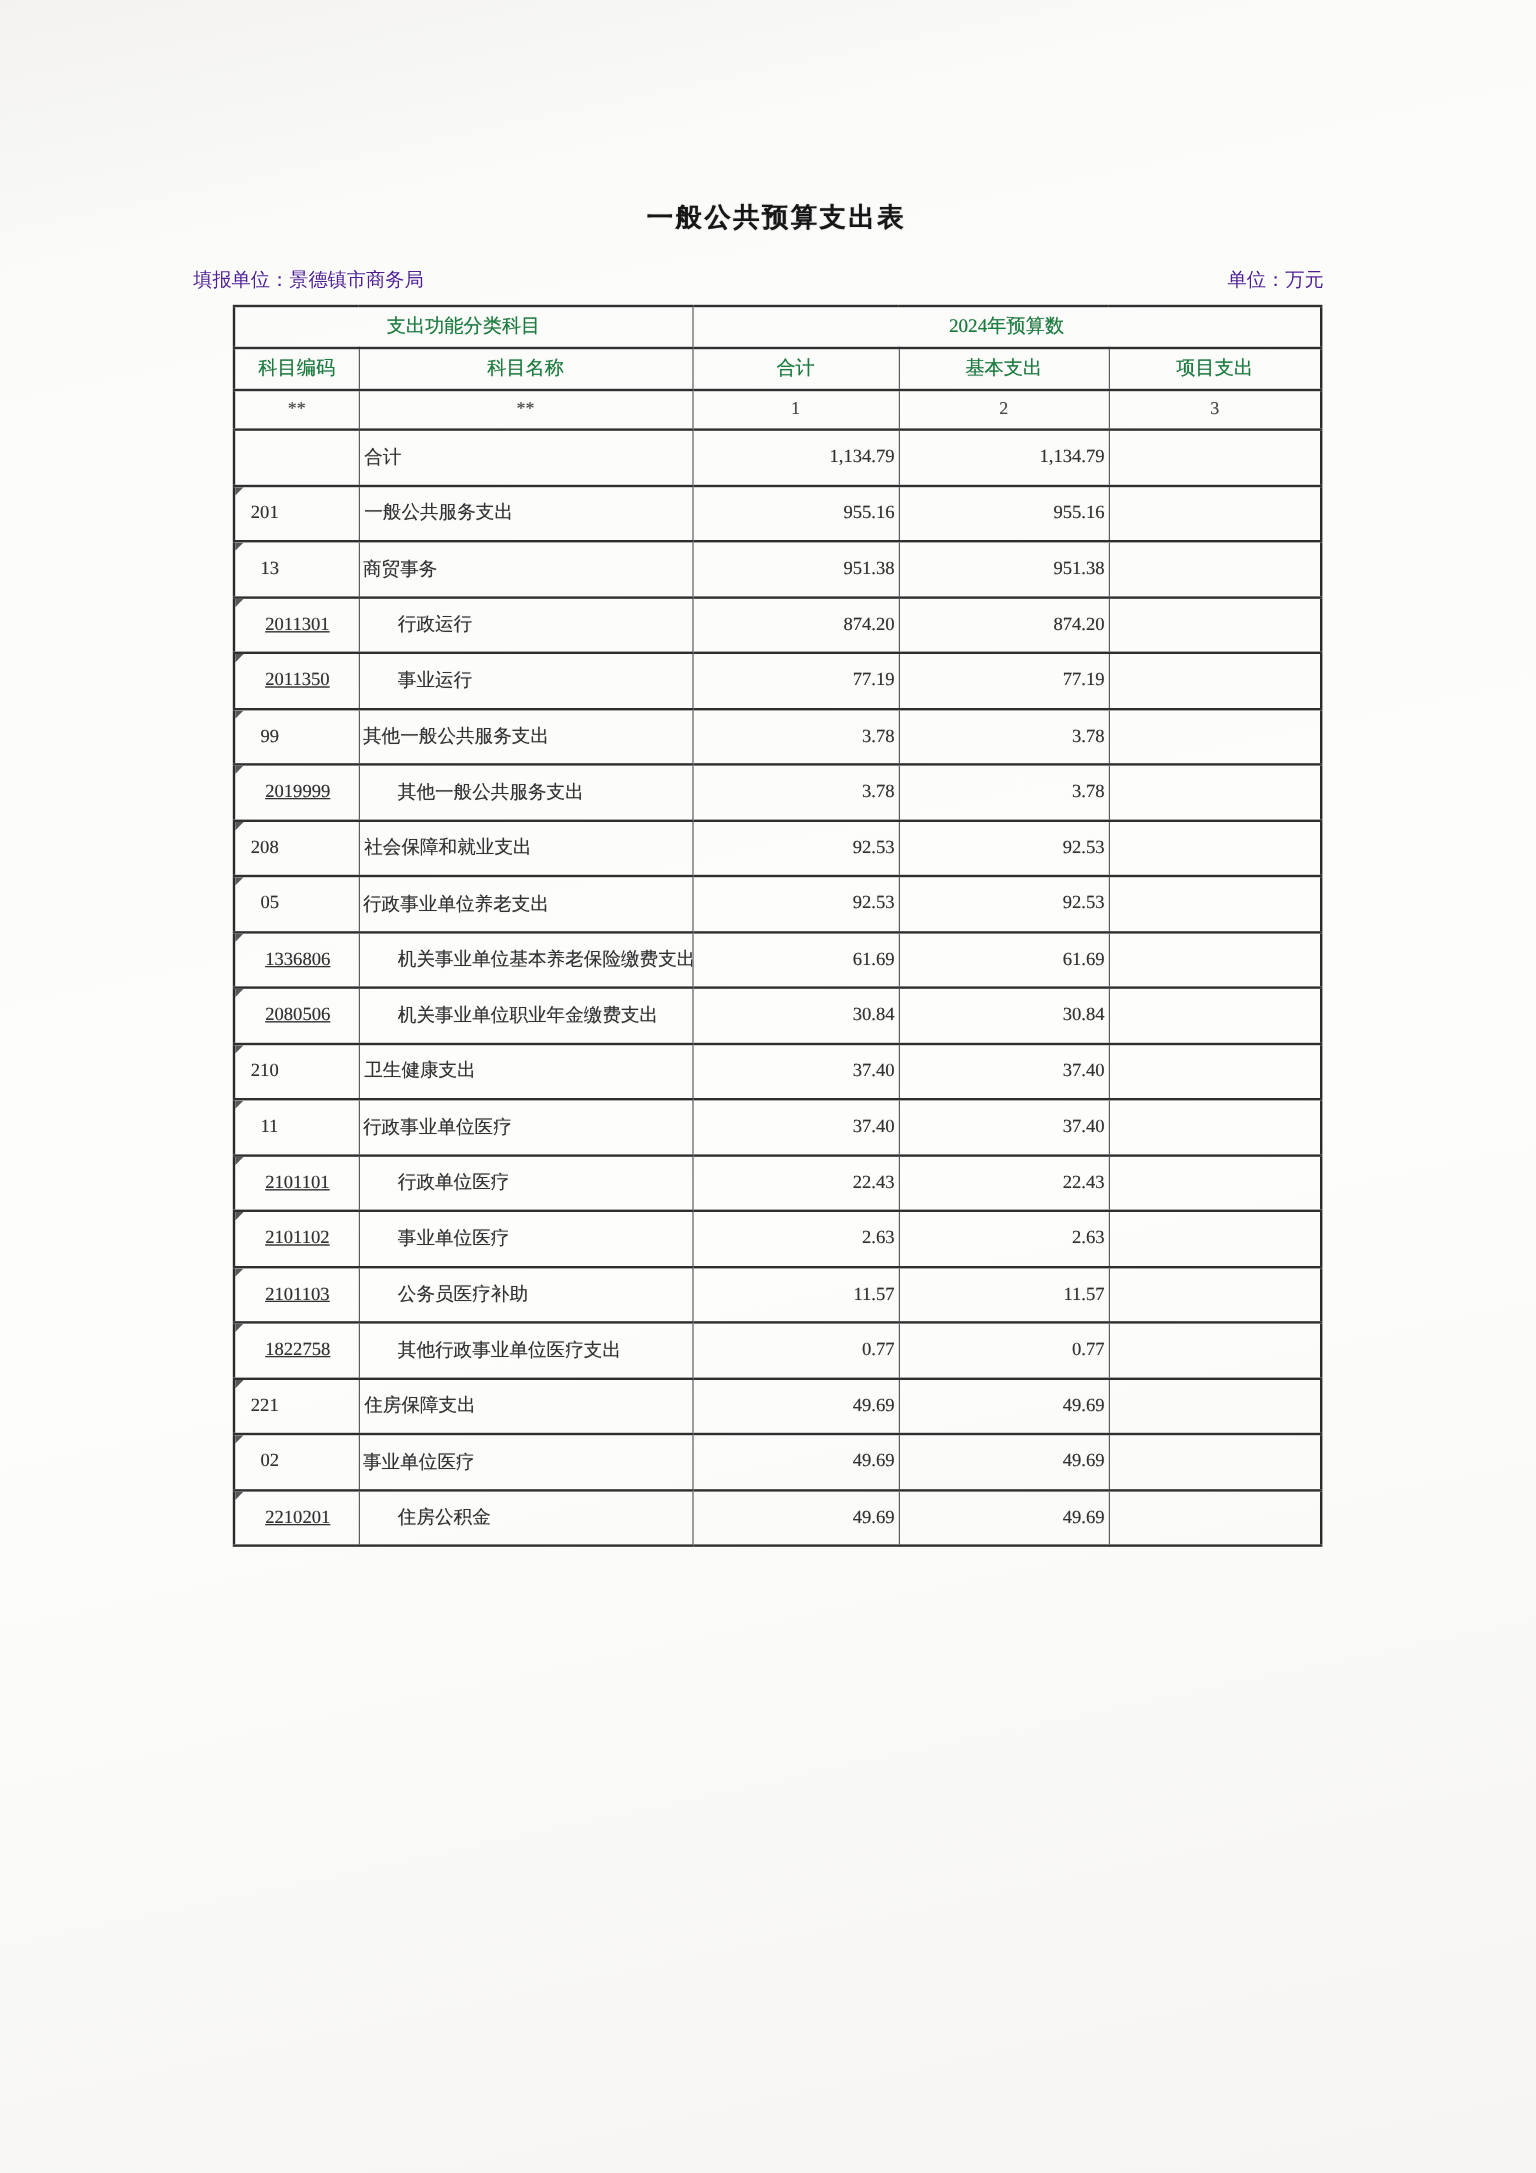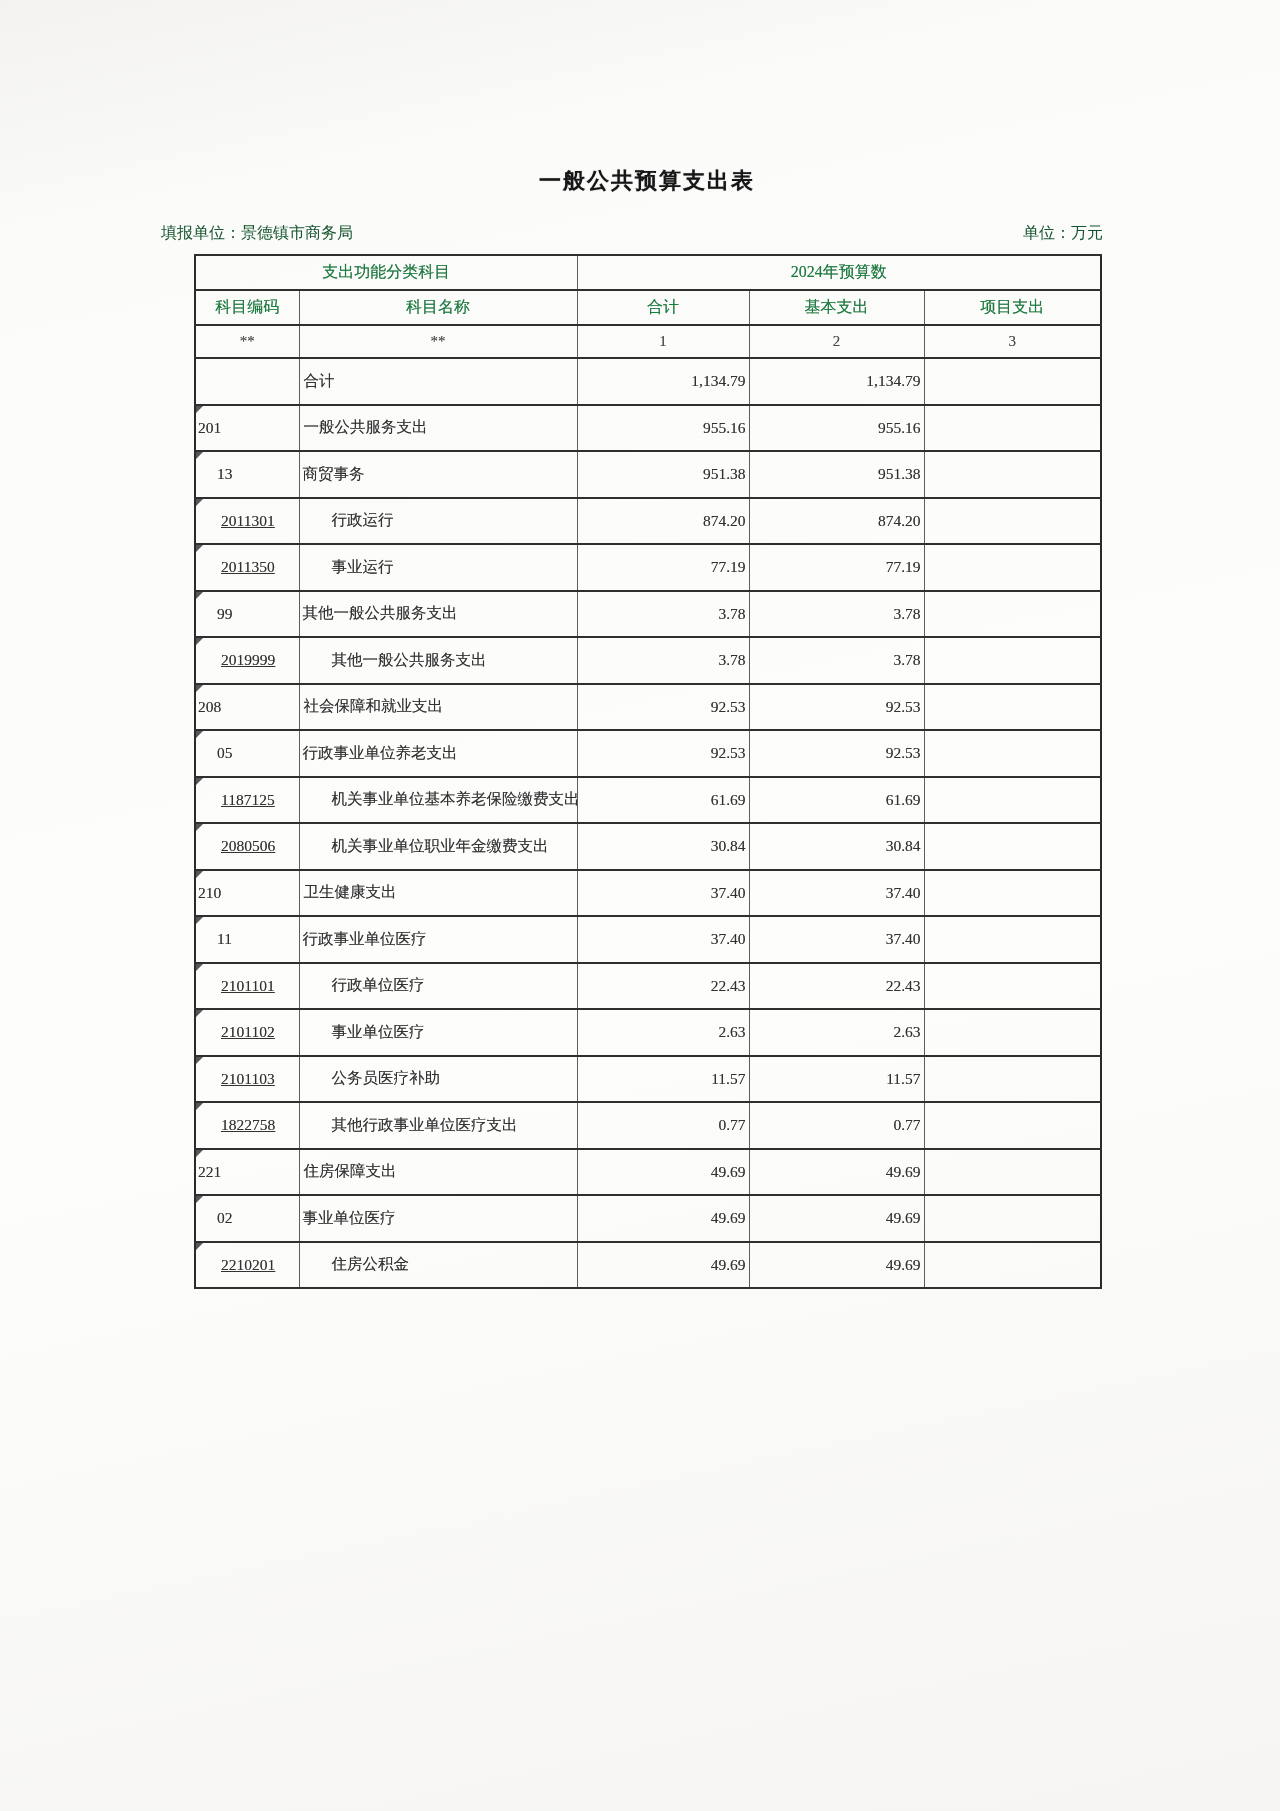--- a/index.html
+++ b/index.html
@@ -13,41 +13,41 @@
   .page{position:absolute; inset:0;}
   .title{
     position:absolute; left:194px; top:166px; width:906px; margin:0;
     text-align:center; font-size:22px; font-weight:bold; letter-spacing:2px;
     color:#161616; font-family:"Liberation Sans","DejaVu Sans",sans-serif;
     text-shadow:0 0 1px rgba(20,20,20,.45);
   }
   .meta{
     position:absolute; left:161px; top:223px; width:942px;
     display:flex; justify-content:space-between;
-    font-size:16px; color:#14532d;font-family:Liberation Mono, monospace;
+    font-size:16px; color:#4c1d95;font-family:Liberation Mono, monospace;
   }
   table.budget{
     position:absolute; left:194px; top:254px; width:906px;
     border-collapse:collapse; table-layout:fixed;
     font-size:15.5px; color:#323232;
     text-shadow:0 0 .6px rgba(45,45,45,.5);
   }
   table.budget th, table.budget td{
     border-left:1px solid #5d5d5d; border-right:1px solid #5d5d5d;
     border-top:2px solid #2f2f2f; border-bottom:2px solid #2f2f2f;
     padding:0 3px; font-weight:normal; overflow:hidden; white-space:nowrap;
   }
   table.budget{border:2px solid #2a2a2a;}
   thead tr.h1 th, thead tr.h2 th{height:33px; text-align:center; font-size:16px; color:#15803d;}
   thead tr.h3 td{height:31px; text-align:center; color:#4a4a4a; font-size:15px;}
   tbody tr{height:46.5px;}
   td.code{text-align:left; position:relative;}
   td.name{text-align:left;}
   td.num{text-align:right; padding-right:5px;}
-  td.code.lvl0{padding-left:2px;}
+  td.code.lvl0{padding-left:13px;}
   td.code.lvl1{padding-left:21px;}
   td.code.lvl2{padding-left:25px;text-decoration:underline;}
   td.name.lvl0{padding-left:4px;}
   td.name.lvl1{}
   td.name.lvl2{padding-left:32px;}
   
   tbody td.code::before{
     content:""; position:absolute; left:0; top:0;
     border-top:7px solid #3a3a3a; border-right:7px solid transparent;
     opacity:.85;
@@ -152,21 +152,21 @@
     <td class="num"></td>
   </tr>
         <tr>
     <td class="code lvl1">05</td>
     <td class="name lvl1">行政事业单位养老支出</td>
     <td class="num">92.53</td>
     <td class="num">92.53</td>
     <td class="num"></td>
   </tr>
         <tr>
-    <td class="code lvl2">1187125</td>
+    <td class="code lvl2">1336806</td>
     <td class="name lvl2">机关事业单位基本养老保险缴费支出</td>
     <td class="num">61.69</td>
     <td class="num">61.69</td>
     <td class="num"></td>
   </tr>
         <tr>
     <td class="code lvl2">2080506</td>
     <td class="name lvl2">机关事业单位职业年金缴费支出</td>
     <td class="num">30.84</td>
     <td class="num">30.84</td>

